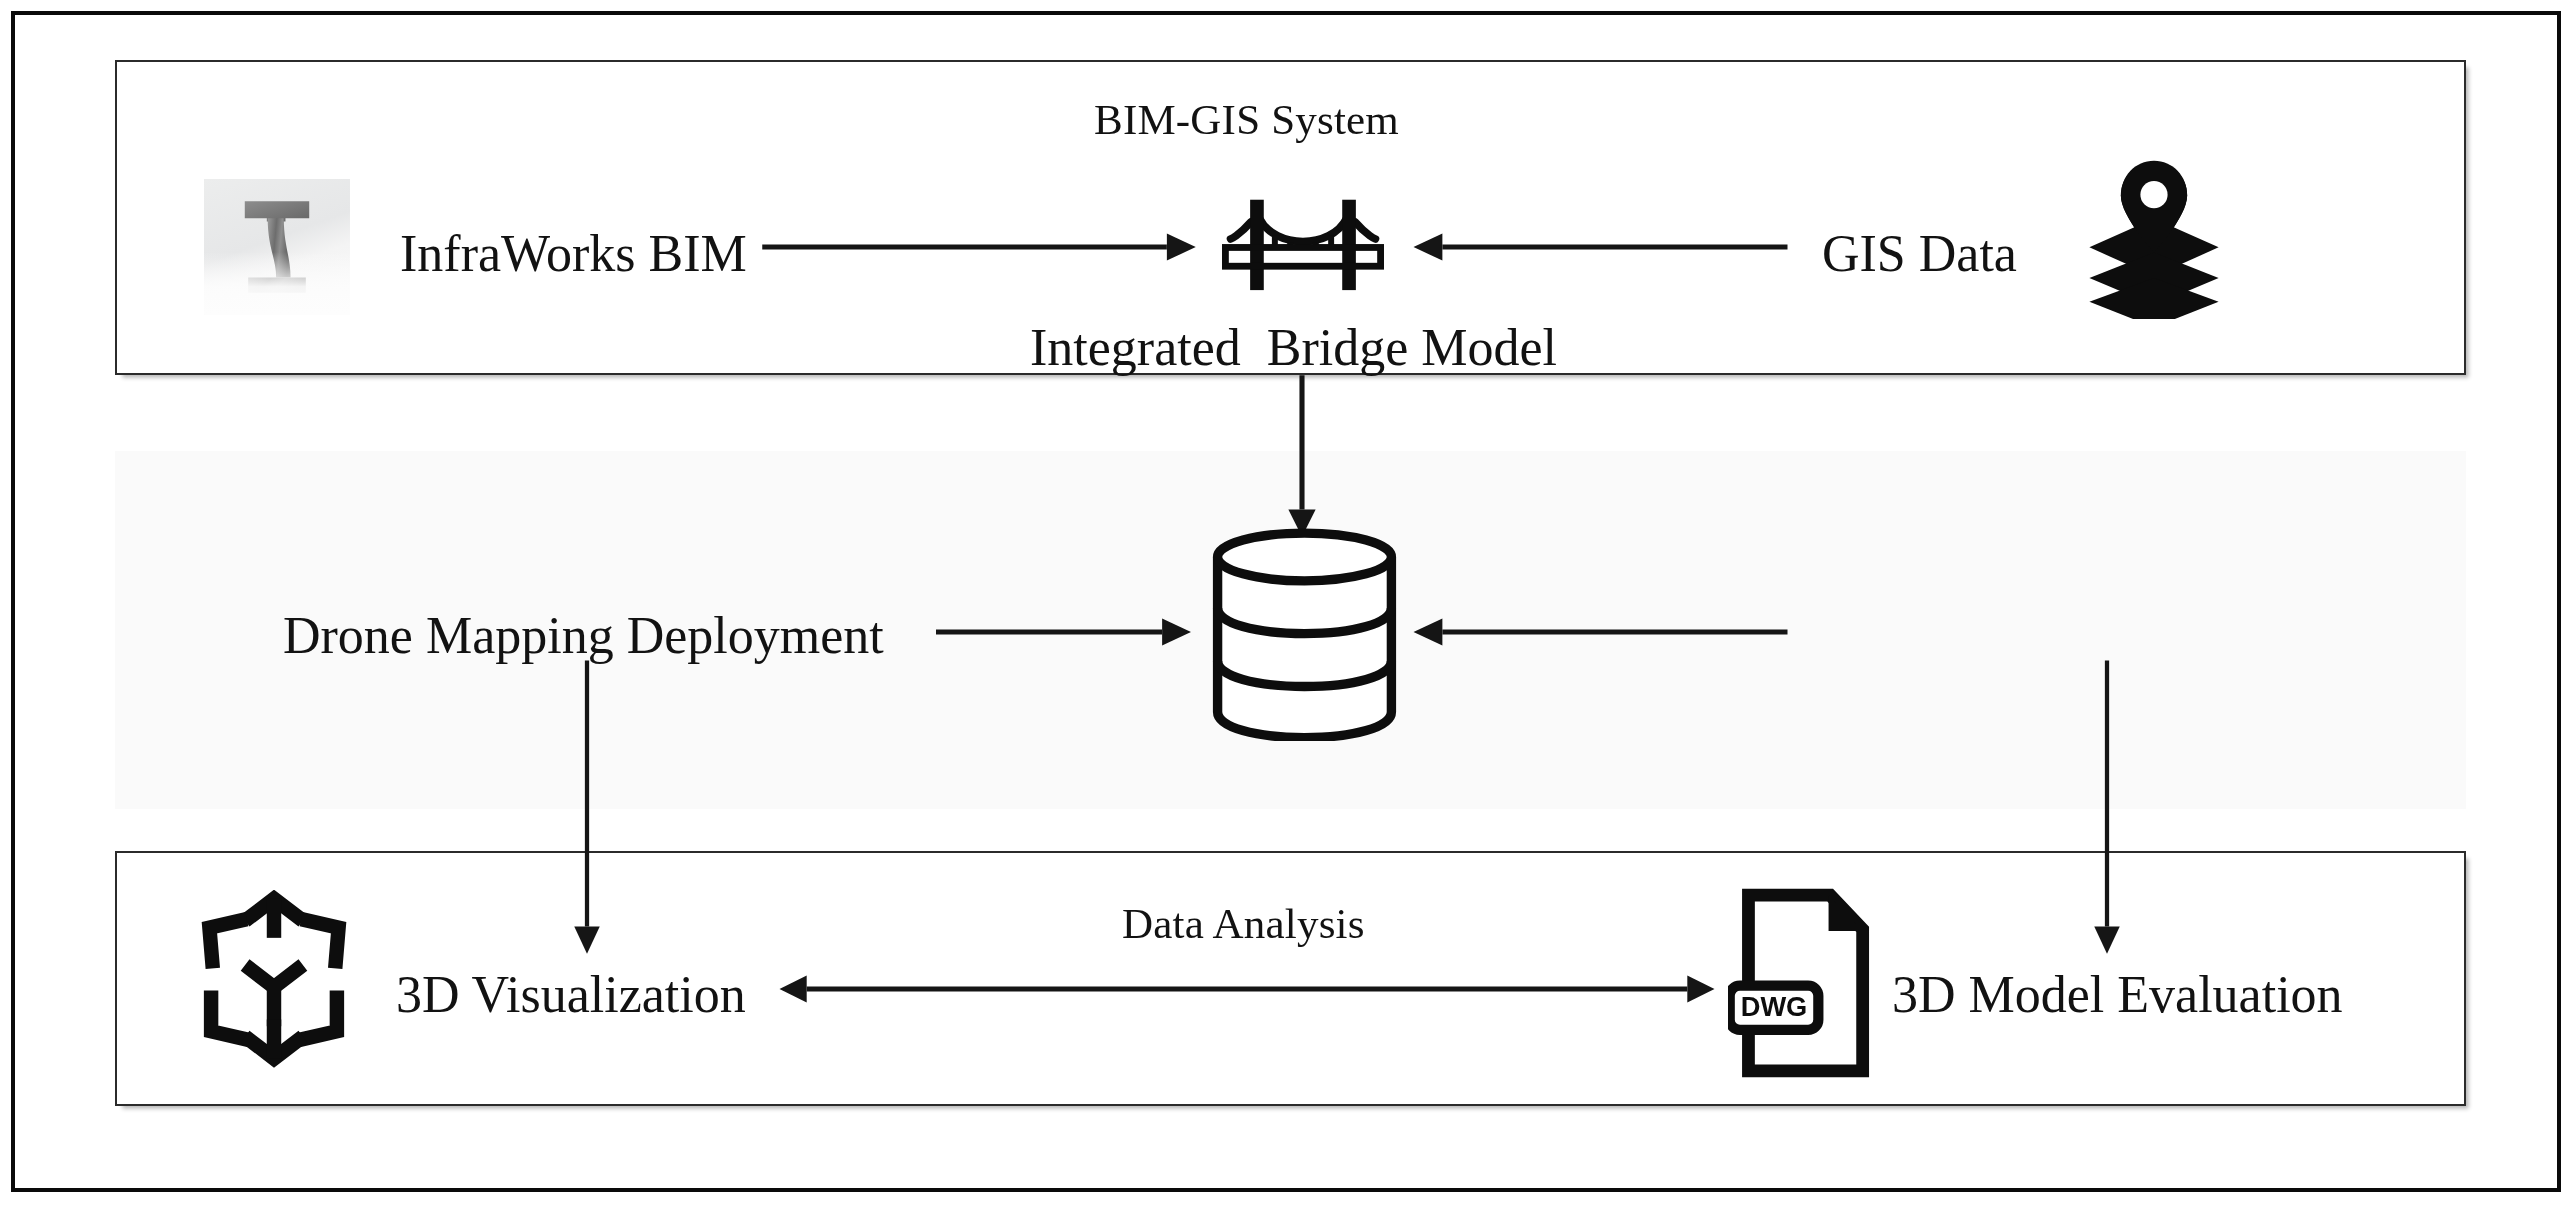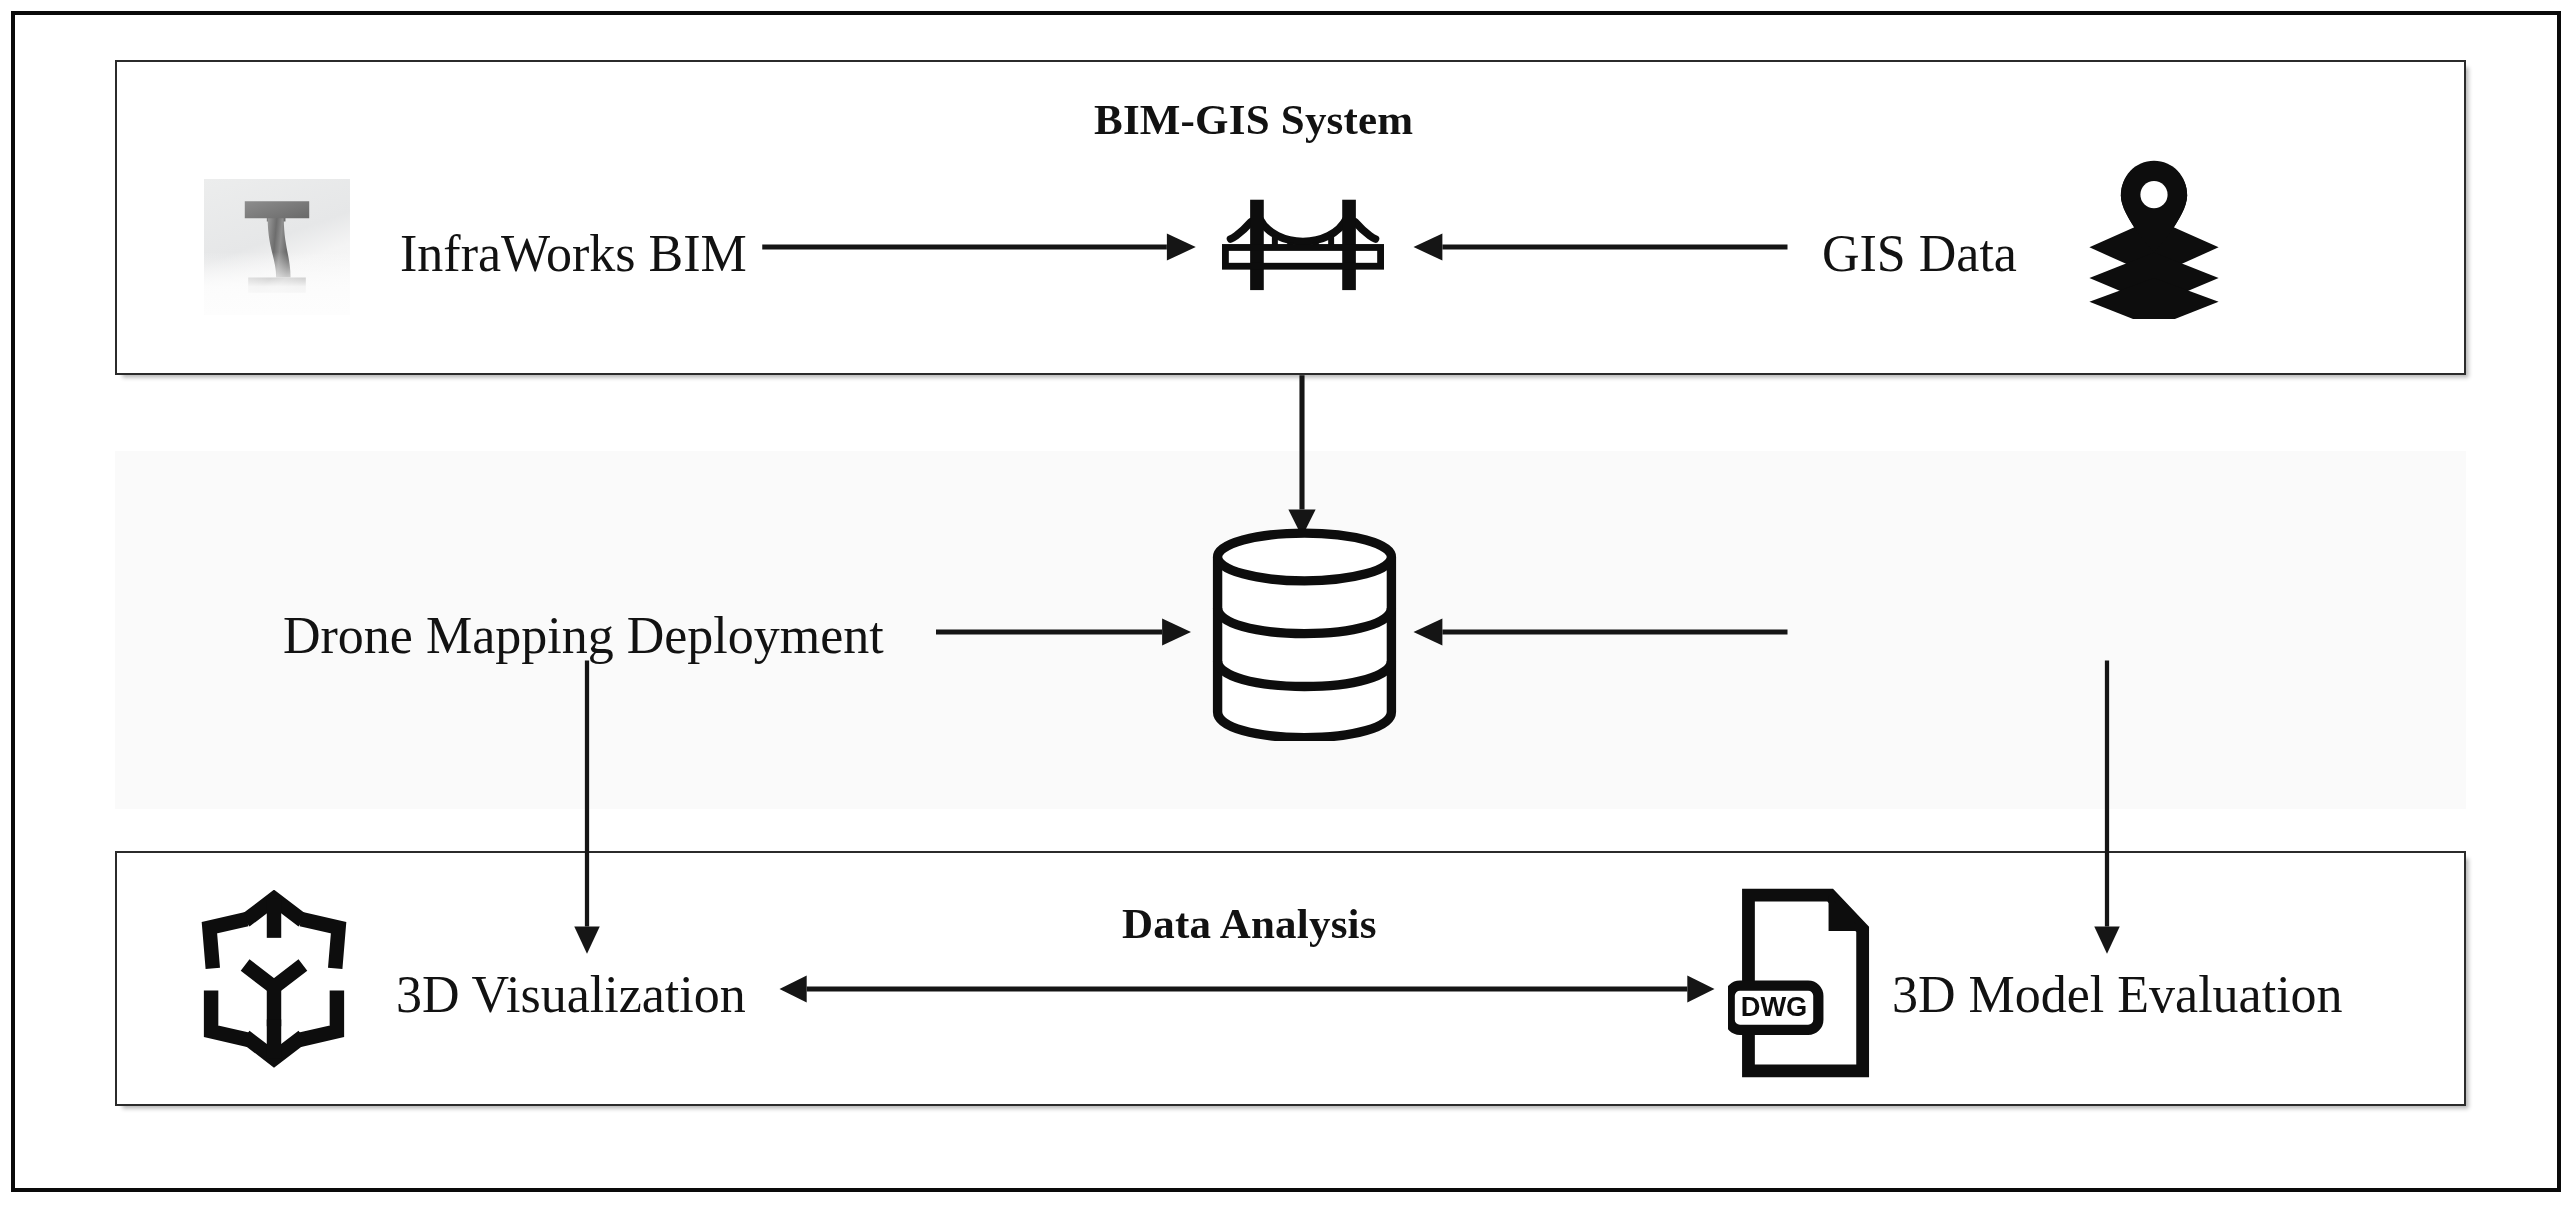--- a/index.html
+++ b/index.html
@@ -66,21 +66,21 @@
 
   
   .label {
     position: absolute;
     color: #121212;
     font-family: "Liberation Serif", "DejaVu Serif", serif;
     white-space: pre;
     line-height: 1;
   }
   .section-title {
-    font-weight: bold;
+    font-weight: normal;
     font-size: 43px;
     letter-spacing: 0.2px;
   }
   .node-label {
     font-size: 52px;
   }
 
   
   .conn {
     position: absolute;
@@ -202,20 +202,21 @@
     <path d="M80 72 L156 106 L80 140 L4 106 Z" fill="#0d0d0d"></path>
     <path d="M80 66 C62 82 62 96 80 104 C98 96 98 82 80 66 Z" fill="#ffffff"></path>
     <path d="M80 4 C58 4 41 22 41 45 C41 70 80 112 80 112 C80 112 119 70 119 45 C119 22 102 4 80 4 Z" fill="#0d0d0d"></path>
     <circle cx="80" cy="44" r="16" fill="#ffffff"></circle>
 
     <path d="M80 112 L156 142 L80 174 L4 142 Z" fill="#0d0d0d"></path>
 
     <path d="M80 142 L156 170 L80 200 L4 170 Z" fill="#0d0d0d"></path>
   </svg>
 
+  <div class="label node-label" style="left:1030px; top:322px;">Integrated  Bridge Model</div>
 
   <svg class="conn" style="left:1285px; top:375px;" width="34" height="162" viewBox="0 0 40 190">
     <line x1="20" y1="0" x2="20" y2="158" stroke-width="6"></line>
     <polygon class="arrowhead" points="4,158 36,158 20,190"></polygon>
   </svg>
 
   <div class="label node-label" style="left:283px; top:610px;">Drone Mapping Deployment</div>
 
   <svg class="conn" style="left:936px; top:615px;" width="255" height="34" viewBox="0 0 300 40">
     <line x1="0" y1="20" x2="266" y2="20" stroke-width="6"></line>

